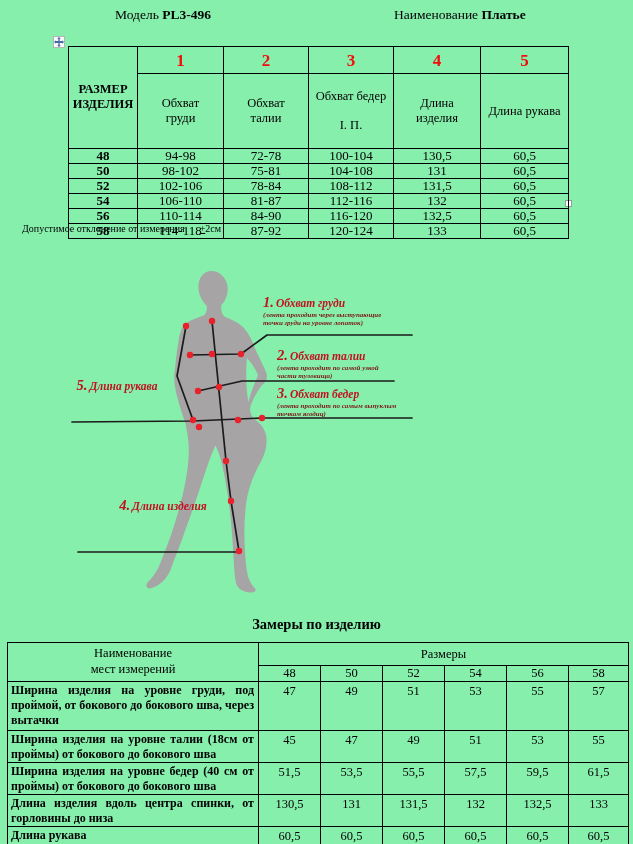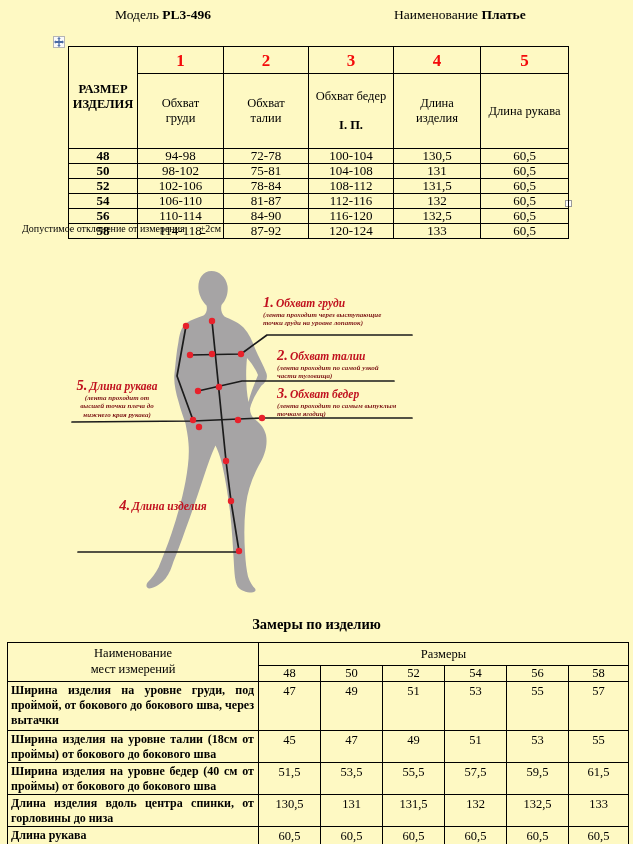--- a/index.html
+++ b/index.html
@@ -1,18 +1,18 @@
 <!DOCTYPE html>
 <html><head>
 <meta charset="utf-8">
 <style>
   * { margin:0; padding:0; box-sizing:border-box; }
   html,body { background:#ffffff; }
   body { font-family:"Liberation Serif","DejaVu Serif",serif; color:#000; }
-  #page { position:relative; width:633px; height:844px; background:#fef9c3; overflow:hidden; }
+  #page { position:relative; width:633px; height:844px; background:#86efac; overflow:hidden; }
 
   
   .doc-head { position:absolute; top:7px; font-size:13.5px; }
   .doc-head .b { font-weight:bold; }
   #model-block { left:115px; }
   #name-block { left:394px; }
 
   
   #move-handle { position:absolute; left:53px; top:36px; width:12px; height:12px;
     border:1px solid #b5b5b5; background:#fafafa; display:flex; align-items:center; justify-content:center; cursor:move; }
@@ -23,21 +23,21 @@
   table { border-collapse:collapse; }
   .t1 { position:absolute; left:68px; top:46px; width:500px; table-layout:fixed; }
   .t1 td { border:1px solid #000; text-align:center; vertical-align:middle; overflow:hidden; }
   .t1 .num-row { height:27px; }
   .t1 .sub-row { height:35px; }
   .t1 .data-row { height:15px; }
   .t1-corner { font-weight:bold; font-size:12.5px; line-height:1.2; white-space:pre-line; }
   .t1-num { color:#f40b0b; font-weight:bold; font-size:17px; line-height:1; }
   .t1-sub { font-size:12.5px; line-height:1.18; white-space:pre-line; }
   .t1-sub .blk { display:block; line-height:1.18; }
-  .t1-sub .b2 { font-weight:bold; }
+  .t1-sub .b2 { font-weight:normal; }
   .t1 .data-row td { font-size:13px; line-height:13px; }
   .t1 .size-cell { font-weight:bold; }
 
   
   #tolerance { position:absolute; left:22px; top:223px; font-size:10px; }
   #tolerance .plus { text-decoration:underline; margin-left:15px; }
 
   
   #diagram { position:absolute; left:0; top:252px; width:455px; height:362px; }
   #diagram svg { position:absolute; left:0; top:0; }
@@ -257,23 +257,20 @@
       <div class="dl-desc">(лента проходит по самой узкой
 части туловища)</div>
     </div>
     <div class="dlabel" style="left:277px; top:134px;">
       <div class="dl-title"><span class="dl-num">3.</span><span>Обхват бедер</span></div>
       <div class="dl-desc">(лента проходит по самым выпуклым
 точкам ягодиц)</div>
     </div>
     <div class="dlabel center" style="left:58px; top:126px; width:118px;">
       <div class="dl-title"><span class="dl-num">5.</span><span>Длина рукава</span></div>
-      <div class="dl-desc">(лента проходит от
-высшей точки плеча до
-нижнего края рукава)</div>
     </div>
     <div class="dlabel center" style="left:98px; top:246px; width:130px;">
       <div class="dl-title"><span class="dl-num">4.</span><span>Длина изделия</span></div>
     </div>
   </div>
 
   <div id="t2-title">Замеры по изделию</div>
 
   <table class="t2">
     <colgroup>

